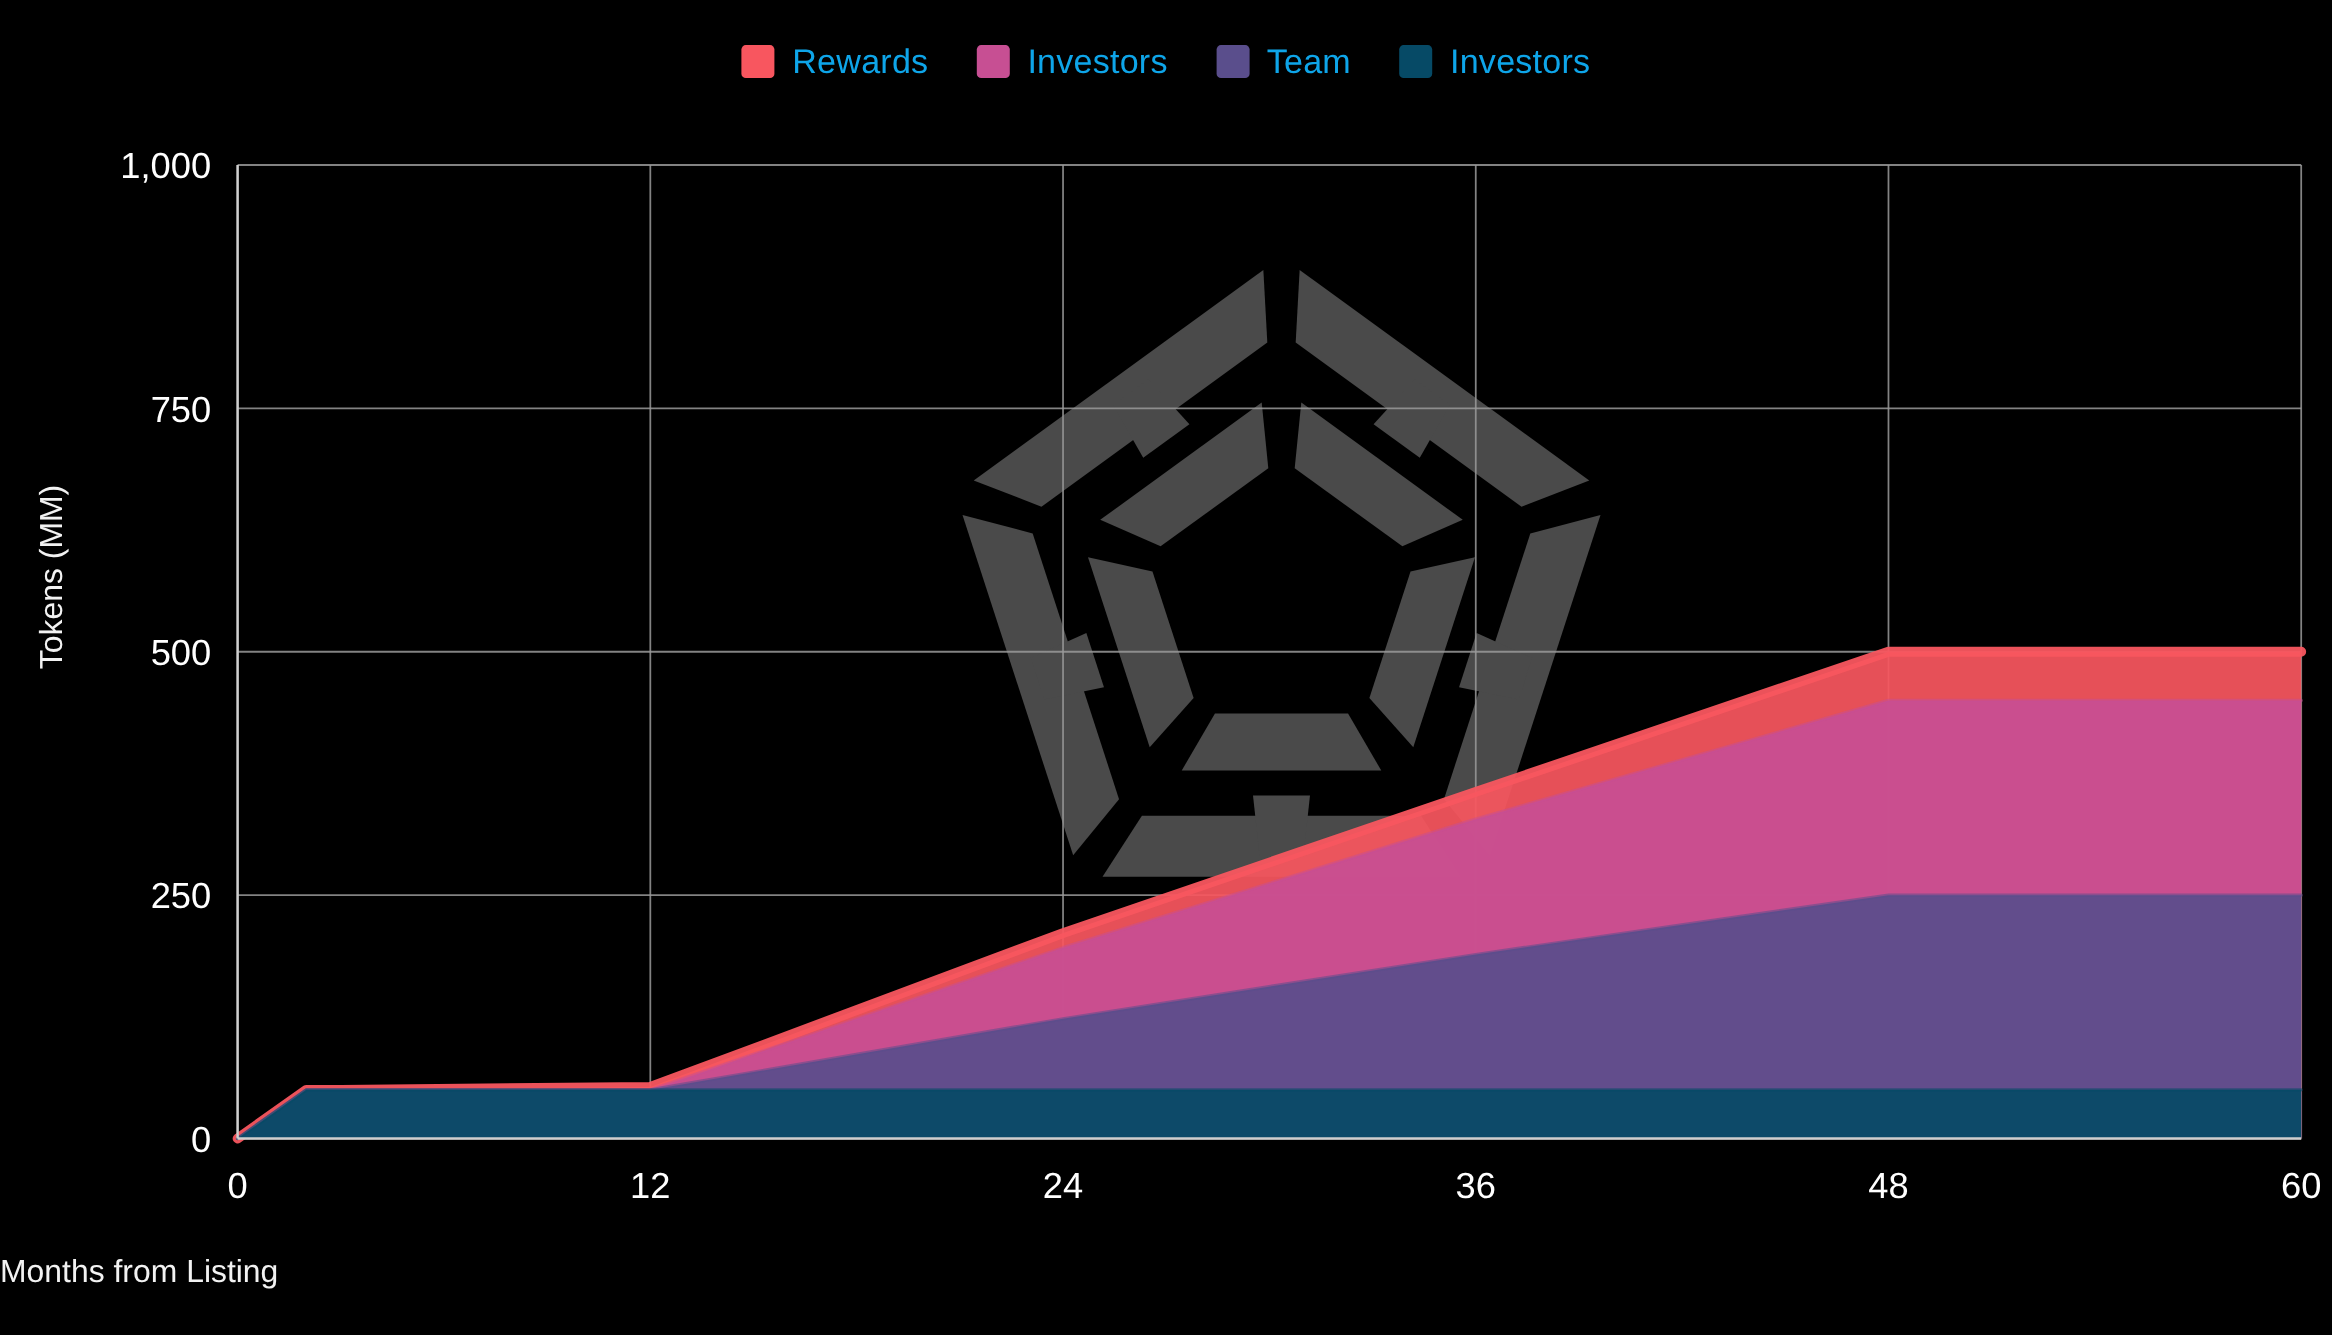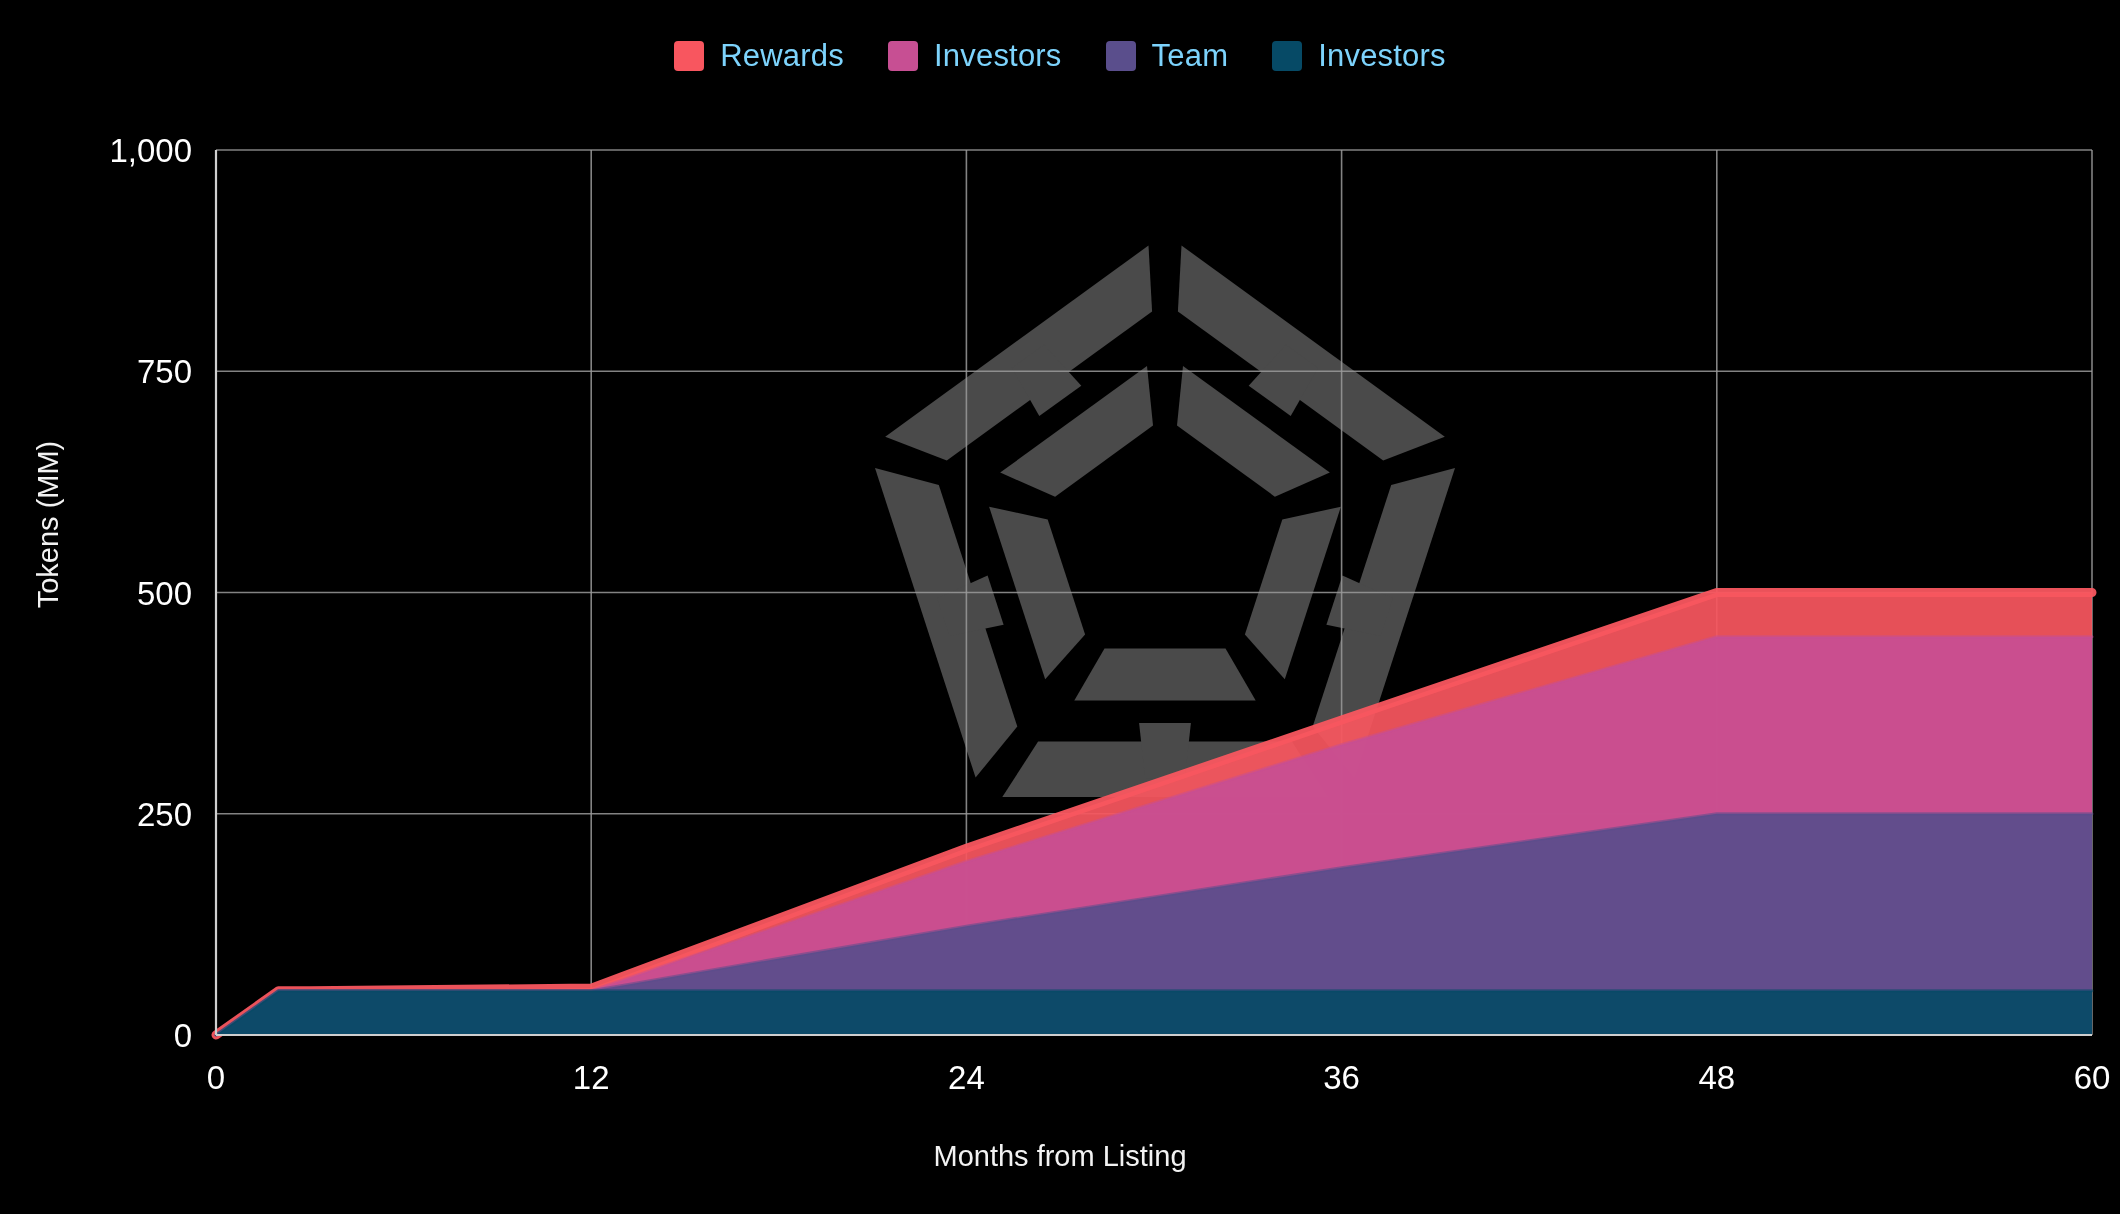--- a/index.html
+++ b/index.html
@@ -40,21 +40,21 @@
     gap: 16px;
   }
   .legend-swatch {
     width: 30px;
     height: 30px;
     border-radius: 4px;
     flex: 0 0 auto;
   }
   .legend-label {
     font-size: 31px;
-    color: #7dd3fc;
+    color: #0ea5e9;
     letter-spacing: 0.2px;
     white-space: nowrap;
   }
 
   
   #plot-wrap {
     position: absolute;
     left: 0;
     top: 0;
     width: 2120px;
@@ -77,21 +77,20 @@
     color: #f2f2f2;
     transform: rotate(-90deg);
     transform-origin: 50% 50%;
     white-space: nowrap;
   }
   #x-axis-title {
     position: absolute;
     left: 0;
     top: 1140px;
     width: 2120px;
-    text-align: center;
     font-size: 29px;
     color: #f2f2f2;
   }
 </style>
 </head>
 <body>
 
 <div id="chart-root">
 
   <div id="legend">

